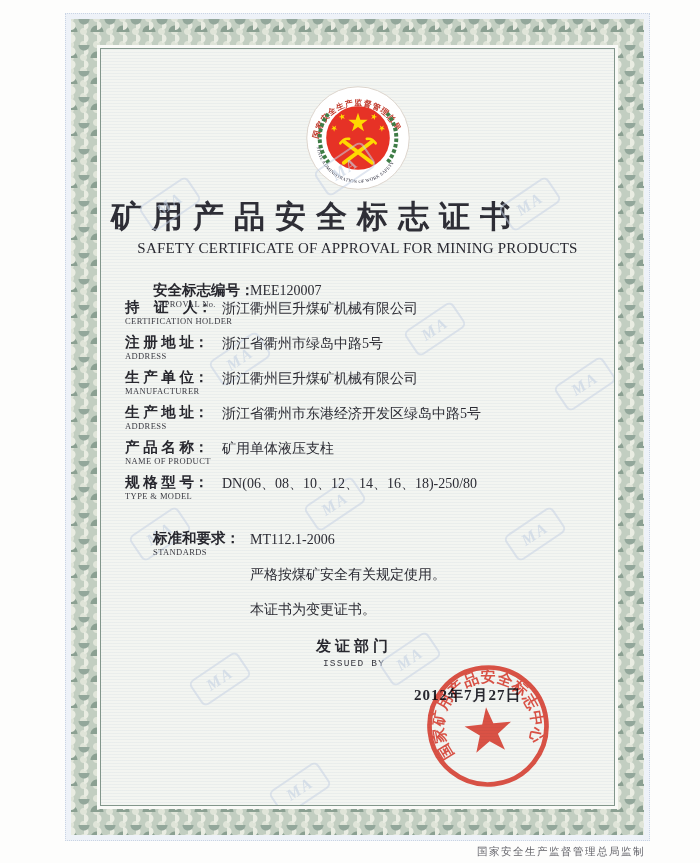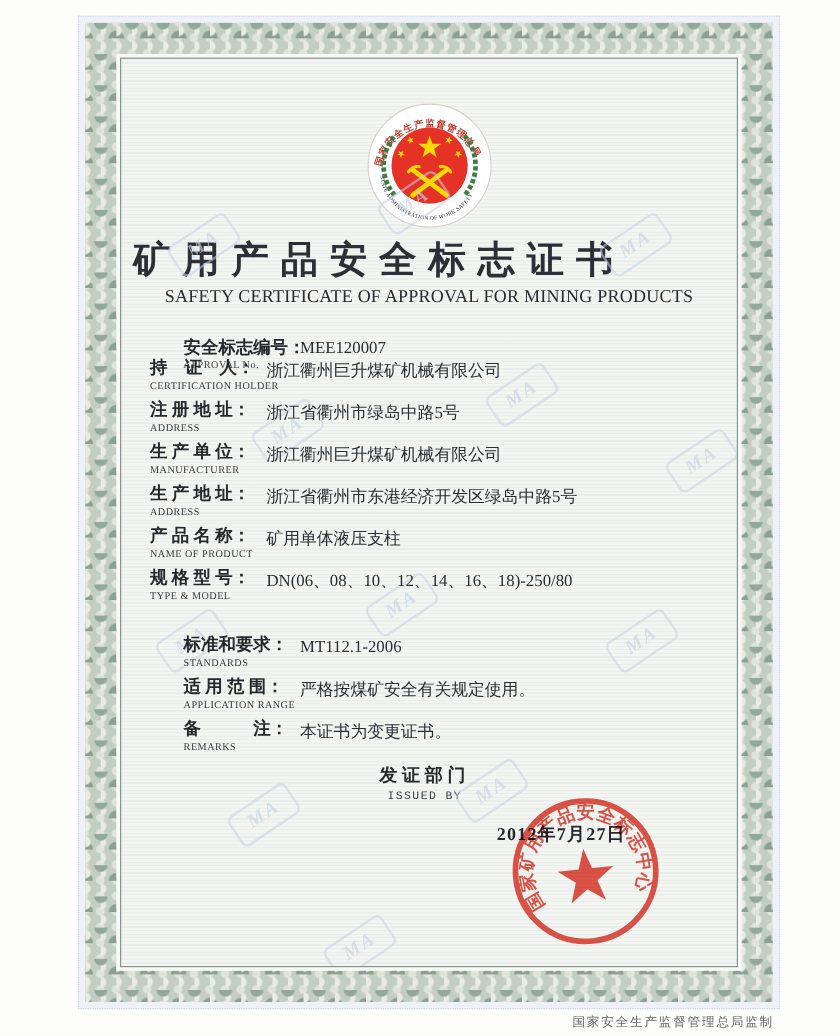--- a/index.html
+++ b/index.html
@@ -172,31 +172,23 @@
 
           <div class="fields2">
             <div class="row">
               <span class="lab">
                   <span class="cn">标准和要求：</span>
                   <span class="en">STANDARDS</span>
                 </span>
               <span class="val">MT112.1-2006</span>
             </div>
             <div class="row">
-              <span class="lab">
-                  <span class="cn">适 用 范 围：</span>
-                  <span class="en">APPLICATION RANGE</span>
-                </span>
               <span class="val">严格按煤矿安全有关规定使用。</span>
             </div>
             <div class="row">
-              <span class="lab">
-                  <span class="cn">备　　　注：</span>
-                  <span class="en">REMARKS</span>
-                </span>
               <span class="val">本证书为变更证书。</span>
             </div>
           </div>
 
 
           <div class="issued">
             <div class="cn2">发证部门</div>
             <div class="en2">ISSUED BY</div>
           </div>
 

